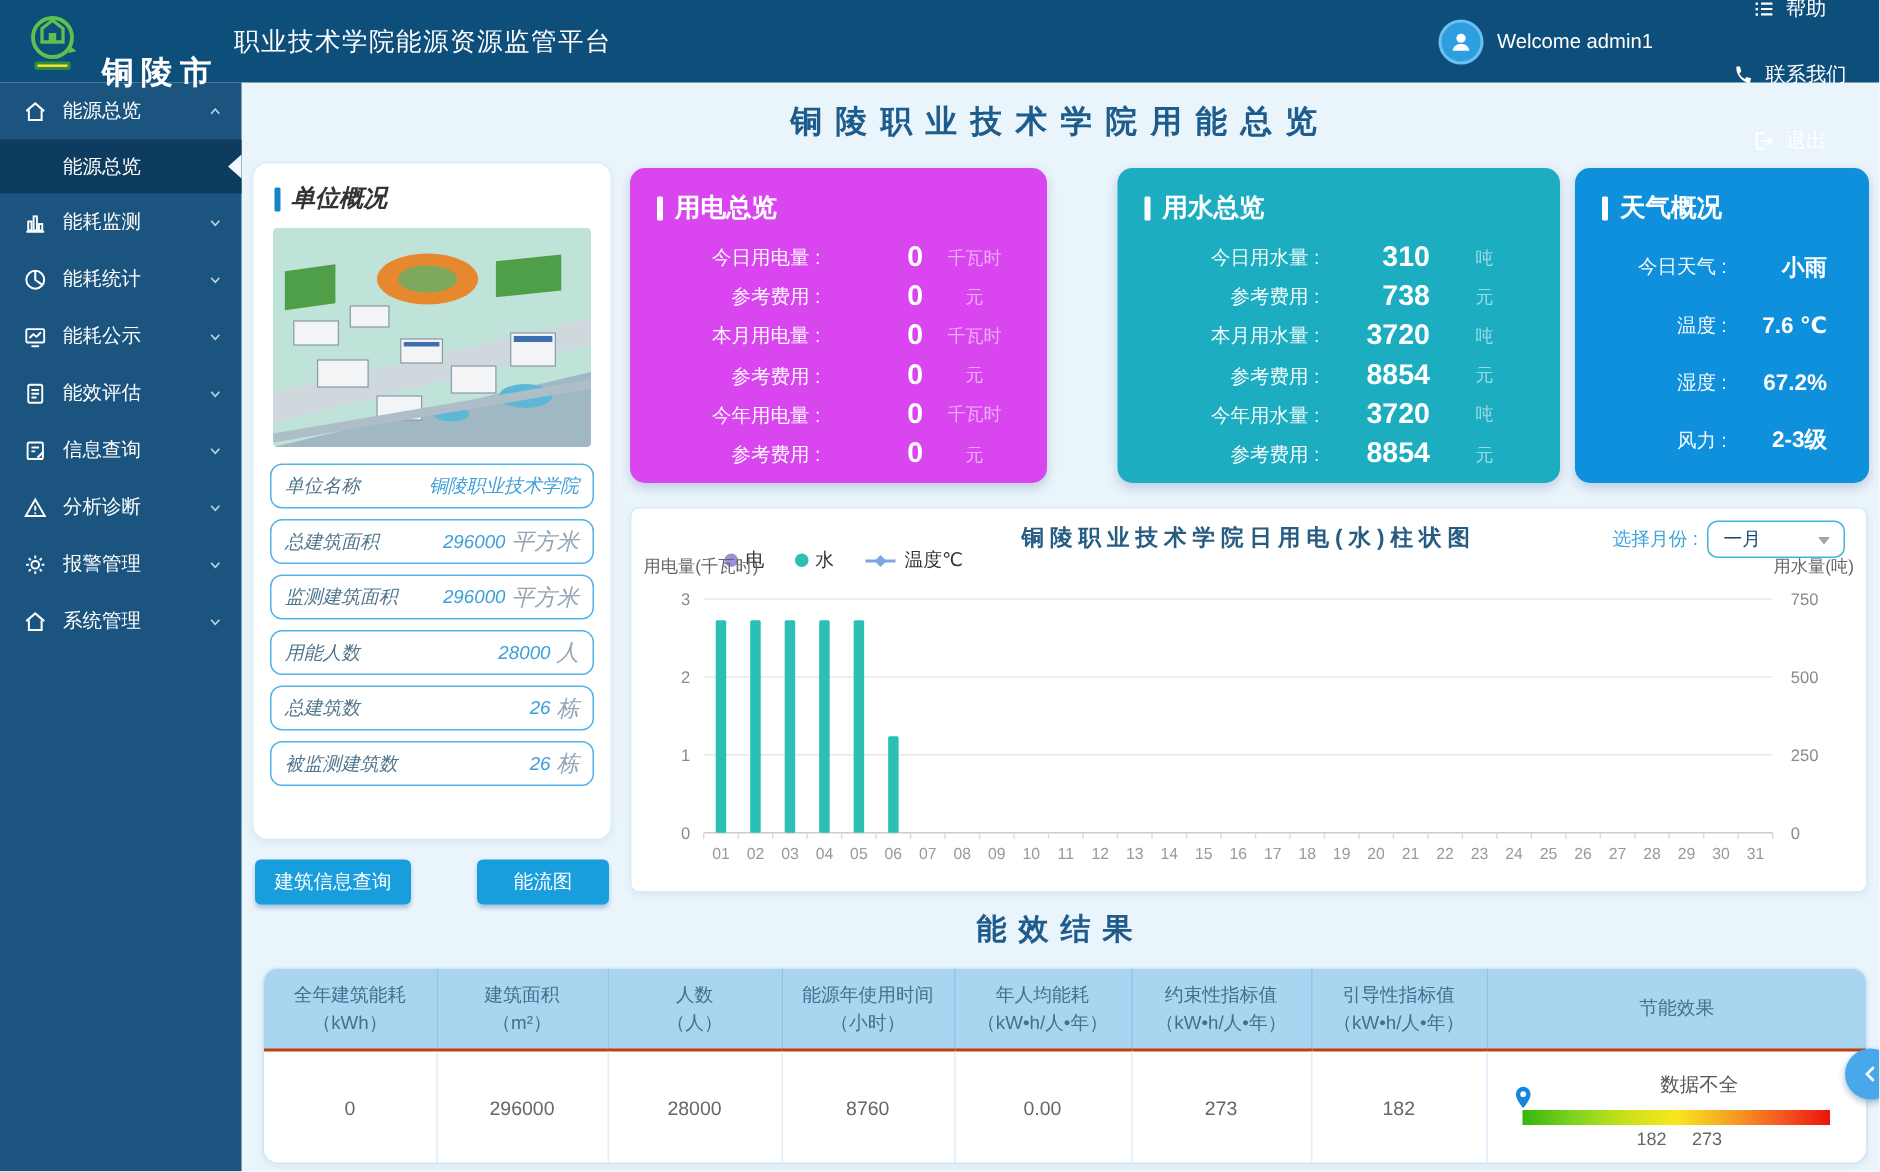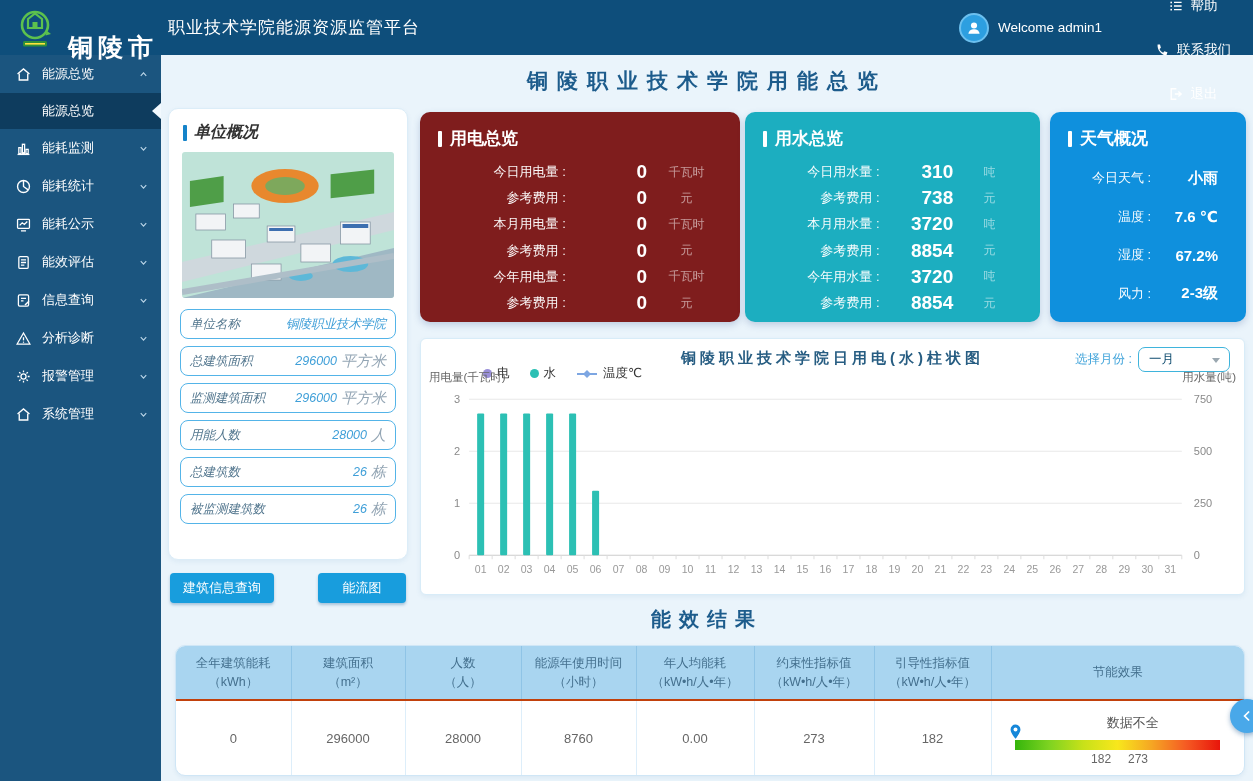--- a/index.html
+++ b/index.html
@@ -3,21 +3,21 @@
 <meta charset="utf-8">
 <style>
   html,body{margin:0;padding:0;background:#fff;}
   *{box-sizing:border-box;font-family:"Liberation Sans","DejaVu Sans",sans-serif;}
   .app{position:relative;width:1253px;height:781px;overflow:hidden;background:#eaf4fb;}
 
   
   .hdr{position:absolute;left:0;top:0;width:1253px;height:55px;background:#0e4e7b;display:flex;align-items:center;justify-content:space-between;padding:0 22px 0 14px;z-index:5;}
   .brand{display:flex;align-items:center;gap:12px;color:#fff;}
   .logo{width:42px;height:42px;flex:0 0 42px;}
-  .brand-city{font-size:25px;font-weight:bold;letter-spacing:5px;margin-top:40px;}
+  .brand-city{font-size:21px;font-weight:bold;letter-spacing:5px;margin-top:40px;}
   .brand-rest{font-size:17px;letter-spacing:1px;margin-left:-2px;}
   .hdr-right{display:flex;align-items:center;gap:26px;color:#fff;}
   .welcome{display:flex;align-items:center;gap:9px;font-size:13.5px;margin-right:26px;}
   .avatar{width:30px;height:30px;border-radius:50%;background:#2d9fe0;border:2px solid #6cc0ef;display:flex;align-items:center;justify-content:center;}
   .hdr-act{display:flex;align-items:center;gap:7px;font-size:13.5px;cursor:pointer;white-space:nowrap;}
   .icon{display:inline-flex;align-items:center;justify-content:center;color:#fff;}
   .icon svg{display:block;}
 
   
   .sidebar{position:absolute;left:0;top:55px;width:161px;height:726px;background:#1b557f;z-index:4;}
@@ -39,21 +39,21 @@
   .unit-fields{margin:11px 11px 0;}
   .ufield{display:flex;align-items:center;height:30px;border:1px solid #54b4e8;border-radius:8px;padding:0 9px;margin-bottom:7px;font-size:12.5px;background:#fff;}
   .ufield .fl{color:#51758d;}
   .ufield .fv{margin-left:auto;color:#3f9fd8;}
   .ufield .fu{color:#93a5b4;margin-left:4px;font-size:15px;}
   .unit-buttons{position:absolute;left:7px;top:518px;width:240px;display:flex;justify-content:space-between;padding:0 2px;}
   .blue-btn{background:#189ddd;color:#fff;border:none;border-radius:4px;font-size:13px;padding:6px 13px;min-width:88px;cursor:pointer;box-shadow:0 2px 3px rgba(10,80,140,.3);}
 
   
   .stat-card{position:absolute;top:57px;height:210px;border-radius:10px;padding:15px 18px;color:#fff;box-shadow:0 3px 7px rgba(60,90,150,.25);}
-  .stat-card.electric{left:259px;width:320px;background:#7f1d1d;}
+  .stat-card.electric{left:259px;width:278px;background:#d946ef;}
   .stat-card.water{left:584px;width:295px;background:#1caec0;}
   .stat-card.weather{left:889px;width:196px;background:#0f90dd;}
   .stat-title{display:flex;align-items:center;gap:8px;font-size:17px;font-weight:bold;margin-bottom:9px;}
   .stat-title .tbar{width:4px;height:16px;background:#fff;border-radius:1px;}
   .stat-row{display:grid;grid-template-columns:45% 30% 25%;align-items:center;height:26.2px;font-size:13px;}
   .stat-row .sl{text-align:right;color:rgba(255,255,255,.96);}
   .stat-row .sv{text-align:right;font-size:19px;font-weight:bold;padding-right:4px;}
   .stat-row .su{text-align:center;font-size:12px;color:rgba(255,255,255,.55);}
   .weather .stat-row{grid-template-columns:52% 48%;height:38.5px;}
   .weather .stat-row .sv{font-size:15px;font-weight:bold;padding-right:10px;}

